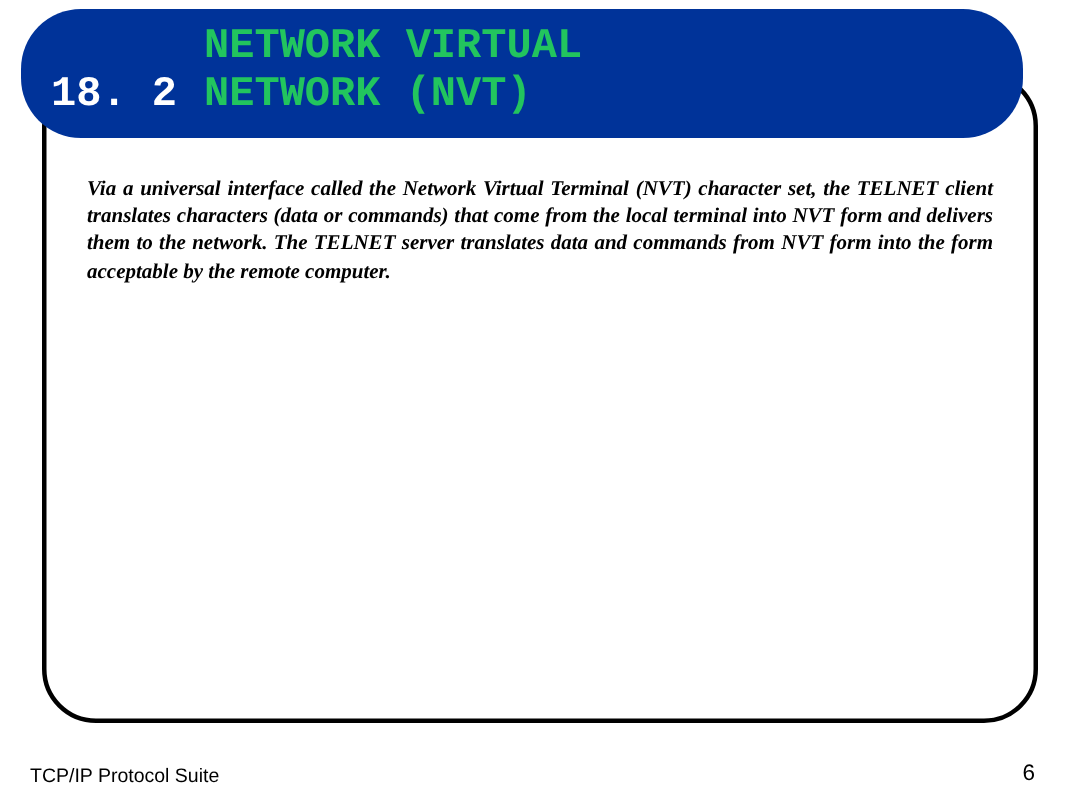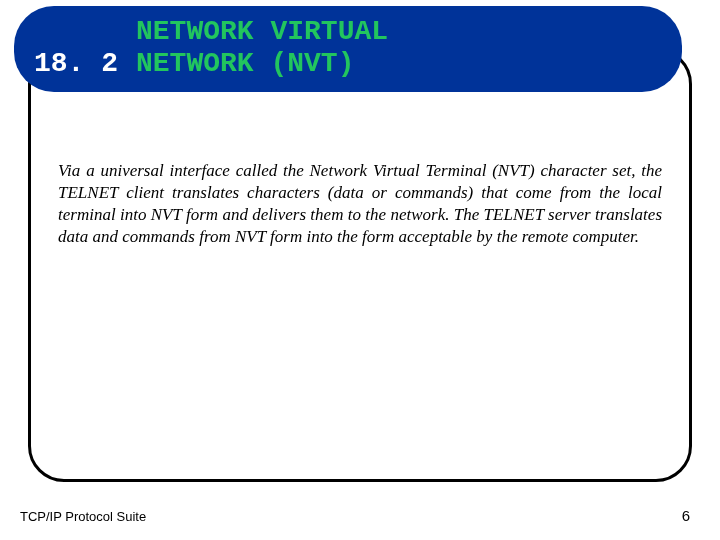--- a/index.html
+++ b/index.html
@@ -49,26 +49,25 @@
     font-size: 28px;
     line-height: 1.15;
   }
   .body-text {
     position: absolute;
     top: 118px;
     left: 58px;
     right: 58px;
     font-family: Georgia, 'Times New Roman', serif;
     font-style: italic;
-    font-weight: normal;
-    font-size: 17px;
+    font-weight: bold;
+    font-size: 14px;
     line-height: 1.3;
     color: #000;
     text-align: justify;
-    margin-top: 42px;
   }
   .footer-left {
     position: absolute;
     bottom: 16px;
     left: 20px;
     font-size: 13px;
     color: #000;
     font-family: Arial, sans-serif;
     margin-top: 32px;
   }

